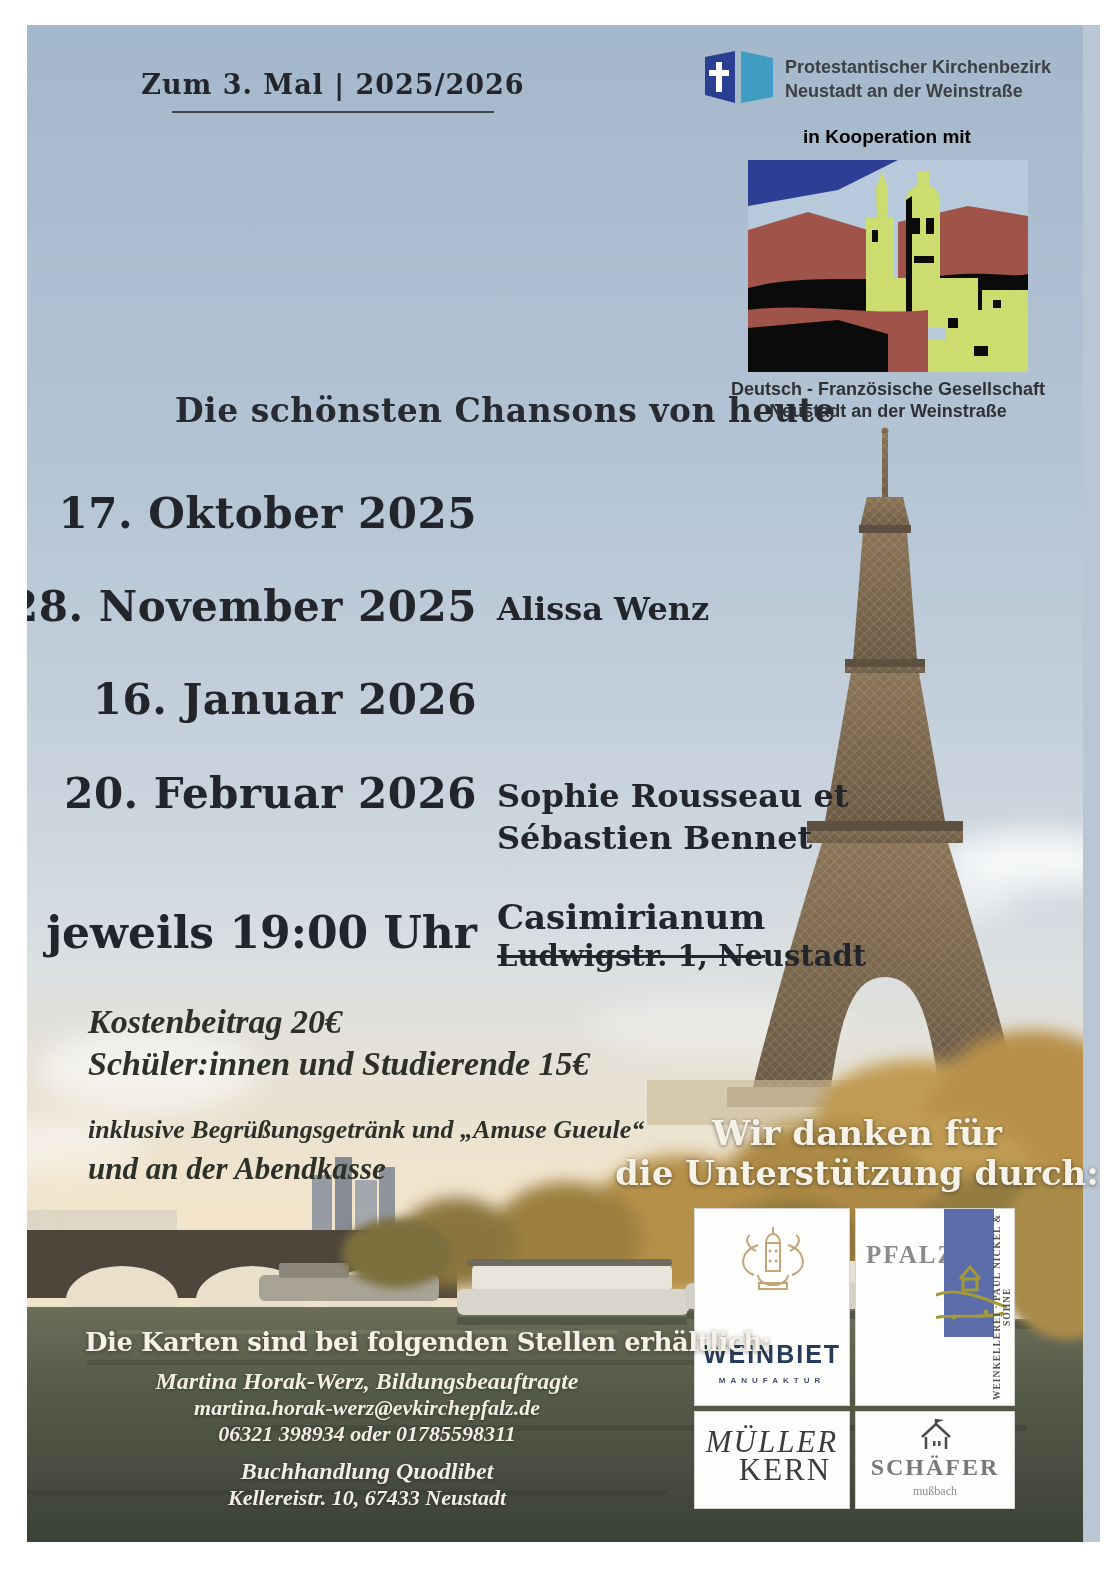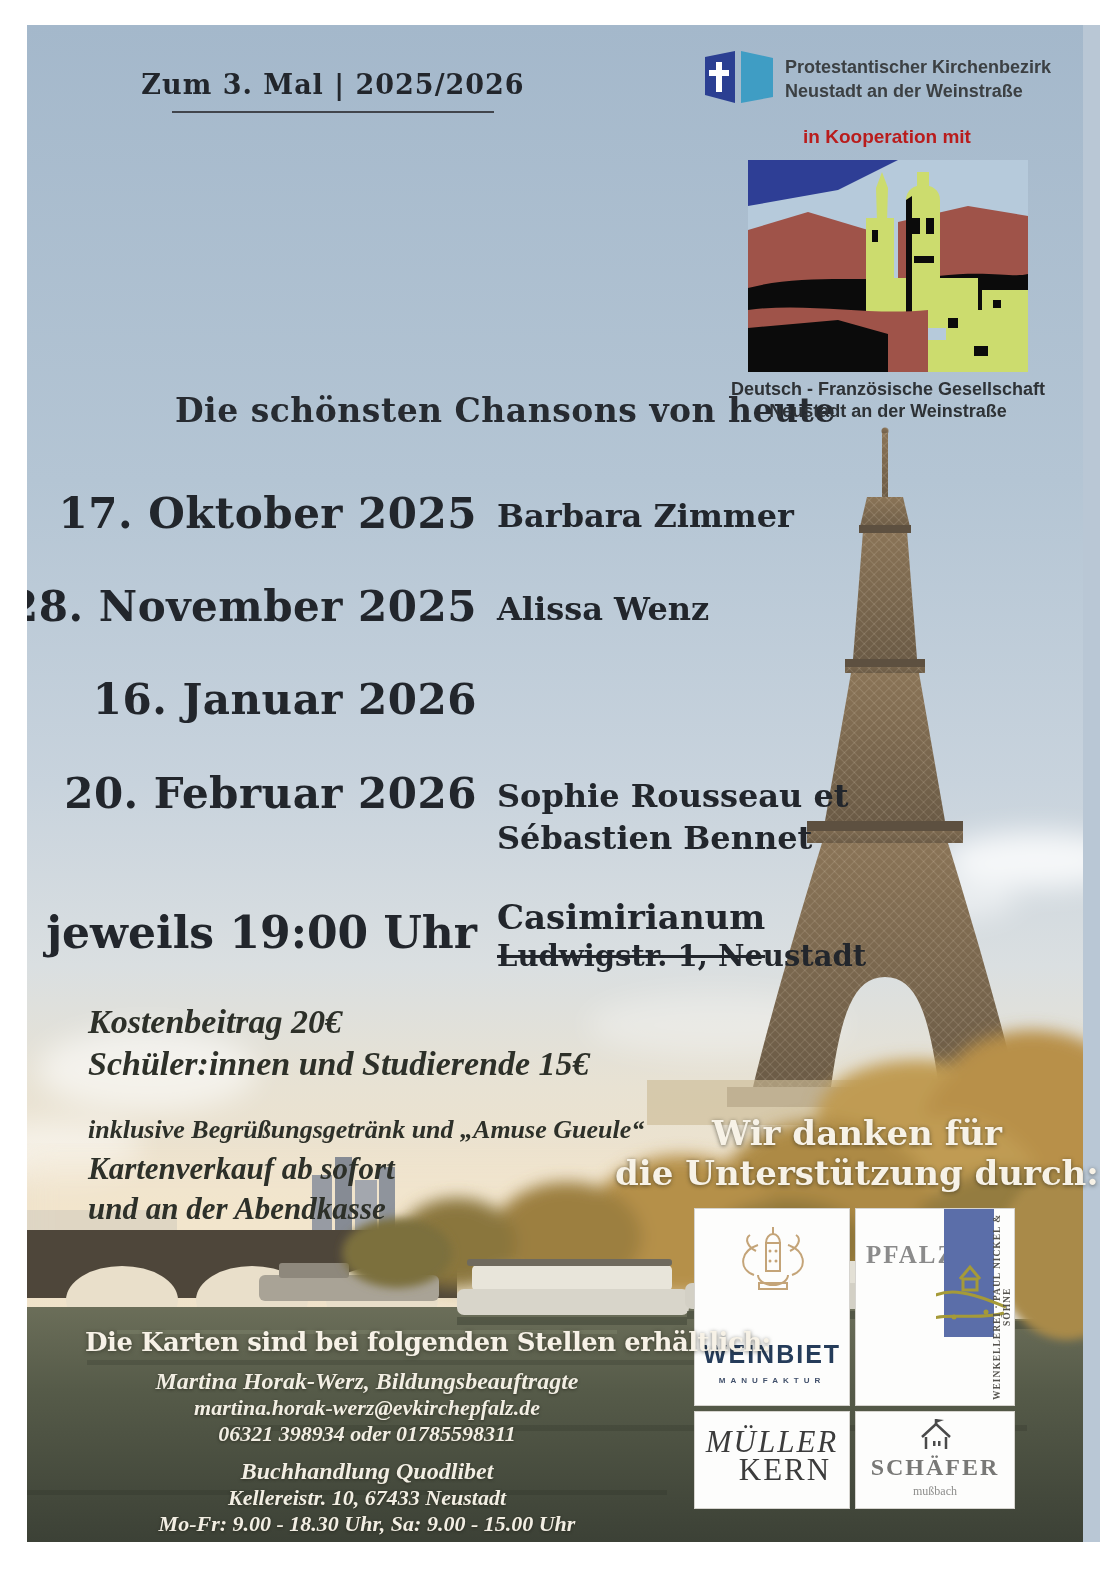--- a/index.html
+++ b/index.html
@@ -11,21 +11,21 @@
 
   
   .ds{font-family:"DejaVu Serif",serif;font-weight:bold;color:#22262c;}
   .badge{left:0;top:44px;width:612px;text-align:center;font-size:27px;letter-spacing:1px;}
   .rule{left:145px;top:86px;width:322px;height:2px;background:#41454c;}
   .title{left:58px;top:84px;font-size:118px;line-height:141px;letter-spacing:-2px;color:#1f2329;white-space:nowrap;}
   .subtitle{left:148px;top:366px;font-size:33px;letter-spacing:0.5px;color:#272b31;white-space:nowrap;}
 
   
   .church-text{left:758px;top:30px;font-size:18px;line-height:24px;font-weight:bold;color:#3c4043;}
-  .koop{left:700px;top:101px;width:320px;text-align:center;font-size:19px;font-weight:bold;color:#b91c1c;}
+  .koop{left:700px;top:101px;width:320px;text-align:center;font-size:19px;font-weight:bold;color:#000000;}
   .dfg-img{left:721px;top:135px;width:280px;height:212px;}
   .dfg-caption{left:691px;top:353px;width:340px;text-align:center;font-size:18px;line-height:22px;font-weight:bold;color:#2e3236;}
 
   
   .date{right:623px;text-align:right;white-space:nowrap;font-size:42px;letter-spacing:0.5px;}
   .artist{left:470px;white-space:nowrap;font-size:32px;}
   .time{right:623px;text-align:right;white-space:nowrap;font-size:44px;}
   .venue{left:470px;top:872px;font-size:34px;border-bottom:3px solid #22262c;padding-bottom:18px;}
   .venue-addr{left:470px;top:914px;font-size:29px;}
 
@@ -246,41 +246,39 @@
       </g>
       <path d="M0,150 C60,142 120,156 180,150 L180,212 L0,212 Z" fill="#9f5349"></path>
       <polygon points="0,168 90,160 140,174 140,212 0,212" fill="#0b0b0b"></polygon>
     </svg>
     <div class="abs dfg-caption">
       <div>Deutsch - Französische Gesellschaft</div>
       <div>Neustadt an der Weinstraße</div>
     </div>
 
     <div class="abs ds date" style="top:464px;">17. Oktober 2025</div>
-    <div class="abs ds artist" style="top:472px;">Barbara Zimmer</div>
 
     <div class="abs ds date" style="top:557px;">28. November 2025</div>
     <div class="abs ds artist" style="top:565px;">Alissa Wenz</div>
 
     <div class="abs ds date" style="top:650px;">16. Januar 2026</div>
 
     <div class="abs ds date" style="top:744px;">20. Februar 2026</div>
     <div class="abs ds artist" style="top:752px;">Sophie Rousseau et</div>
     <div class="abs ds artist" style="top:794px;">Sébastien Bennet</div>
 
     <div class="abs ds time" style="top:882px;">jeweils 19:00 Uhr</div>
     <div class="abs ds venue">Casimirianum</div>
     <div class="abs ds venue-addr">Ludwigstr. 1, Neustadt</div>
 
     <div class="abs it price1">Kostenbeitrag 20€</div>
     <div class="abs it price2">Schüler:innen und Studierende 15€</div>
     <div class="abs it price3">inklusive Begrüßungsgetränk und „Amuse Gueule“</div>
 
     <div class="abs it presale">
-      <div>Kartenverkauf ab sofort</div>
       <div>und an der Abendkasse</div>
     </div>
 
     <div class="abs ds wh thanks">
       <div>Wir danken für</div>
       <div>die Unterstützung durch:</div>
     </div>
 
     <div class="abs sponsors">
       <div class="sp-box">
@@ -347,17 +345,16 @@
 
     <div class="abs ds wh outlets">Die Karten sind bei folgenden Stellen erhältlich:</div>
 
     <div class="abs contact">
       <div class="c-lg">Martina Horak-Werz, Bildungsbeauftragte</div>
       <div class="c-sm">martina.horak-werz@evkirchepfalz.de</div>
       <div class="c-sm">06321 398934 oder 01785598311</div>
       <div class="c-gap"></div>
       <div class="c-lg">Buchhandlung Quodlibet</div>
       <div class="c-sm">Kellereistr. 10, 67433 Neustadt</div>
-      <div class="c-sm">Mo-Fr: 9.00 - 18.30 Uhr, Sa: 9.00 - 15.00 Uhr</div>
     </div>
 
   </div>
 </div>
 
 </body></html>

